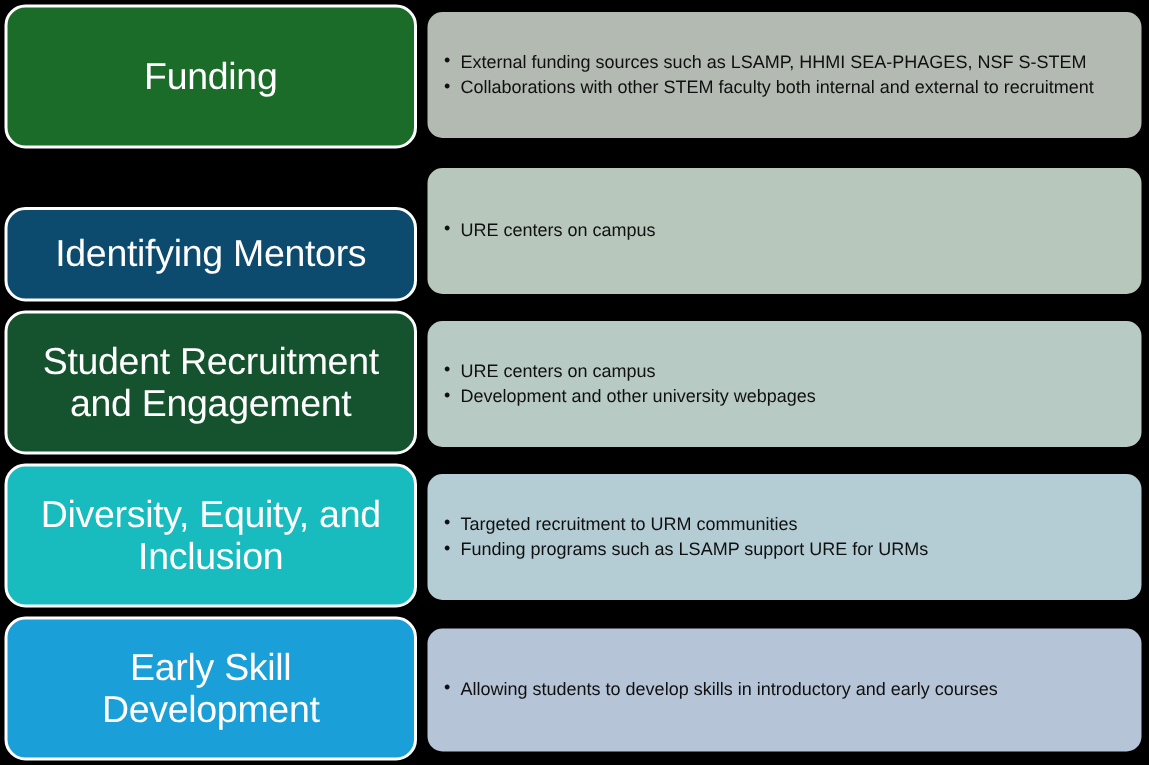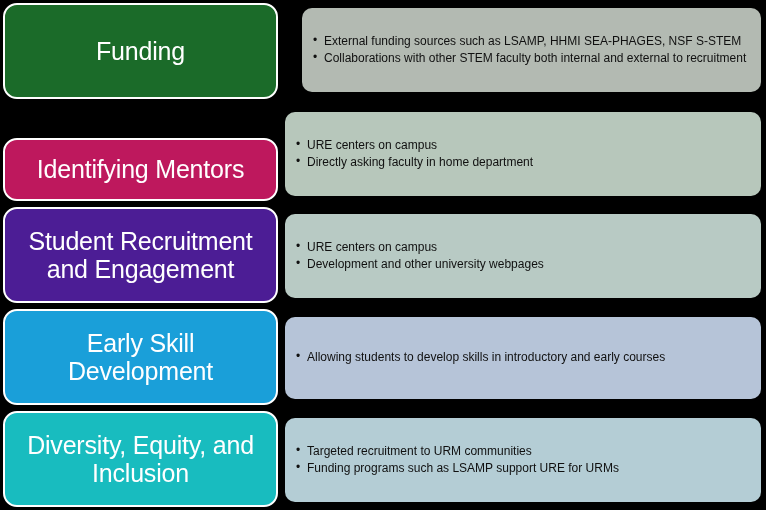--- a/index.html
+++ b/index.html
@@ -94,82 +94,81 @@
   .bullet-item::before {
     content: "\2022";
     position: absolute;
     left: 1px;
     top: -1px;
     font-size: 12px;
     color: #101010;
   }
 
   
-  .row-1 .detail-panel { margin-top: 8px; margin-bottom: 10px; margin-left: 17px; }
+  .row-1 .detail-panel { margin-top: 8px; margin-bottom: 10px; }
   .row-5 .detail-panel { margin-top: 11px; margin-bottom: 9px; }
 </style>
 </head>
 <body>
 
 <div id="board" style="background: rgb(0, 0, 0);">
     <div class="row row-1">
       <div class="label-chip" style="background: rgb(27, 107, 41);">
         <span class="label-text">Funding</span>
       </div>
       <div class="detail-gap"></div>
       <div class="detail-panel" style="background: rgb(179, 186, 178);">
         <ul class="bullet-list">
           <li class="bullet-item">External funding sources such as LSAMP, HHMI SEA-PHAGES, NSF S-STEM</li>
           <li class="bullet-item">Collaborations with other STEM faculty both internal and external to recruitment</li>
         </ul>
       </div>
     </div>
     <div class="row row-2">
-      <div class="label-chip" style="background: #be185d; margin-top: 36px;">
+      <div class="label-chip" style="background: #0c4a6e; margin-top: 36px;">
         <span class="label-text">Identifying Mentors</span>
       </div>
       <div class="detail-gap"></div>
       <div class="detail-panel" style="background: rgb(183, 199, 187);">
         <ul class="bullet-list">
           <li class="bullet-item">URE centers on campus</li>
-          <li class="bullet-item">Directly asking faculty in home department</li>
         </ul>
       </div>
     </div>
     <div class="row row-3">
-      <div class="label-chip" style="background: #4c1d95;">
+      <div class="label-chip" style="background: #14532d;">
         <span class="label-text">Student Recruitment
 and Engagement</span>
       </div>
       <div class="detail-gap"></div>
       <div class="detail-panel" style="background: rgb(184, 202, 196);">
         <ul class="bullet-list">
           <li class="bullet-item">URE centers on campus</li>
           <li class="bullet-item">Development and other university webpages</li>
-        </ul>
-      </div>
-    </div>
-    <div class="row row-5">
-      <div class="label-chip" style="background: rgb(26, 159, 217);">
-        <span class="label-text">Early Skill
-Development</span>
-      </div>
-      <div class="detail-gap"></div>
-      <div class="detail-panel" style="background: rgb(182, 196, 216);">
-        <ul class="bullet-list">
-          <li class="bullet-item">Allowing students to develop skills in introductory and early courses</li>
         </ul>
       </div>
     </div>
     <div class="row row-4">
       <div class="label-chip" style="background: rgb(24, 188, 191);">
         <span class="label-text">Diversity, Equity, and
 Inclusion</span>
       </div>
       <div class="detail-gap"></div>
       <div class="detail-panel" style="background: rgb(180, 205, 213);">
         <ul class="bullet-list">
           <li class="bullet-item">Targeted recruitment to URM communities</li>
           <li class="bullet-item">Funding programs such as LSAMP support URE for URMs</li>
         </ul>
       </div>
     </div>
+    <div class="row row-5">
+      <div class="label-chip" style="background: rgb(26, 159, 217);">
+        <span class="label-text">Early Skill
+Development</span>
+      </div>
+      <div class="detail-gap"></div>
+      <div class="detail-panel" style="background: rgb(182, 196, 216);">
+        <ul class="bullet-list">
+          <li class="bullet-item">Allowing students to develop skills in introductory and early courses</li>
+        </ul>
+      </div>
+    </div>
   </div>
 
 </body></html>

